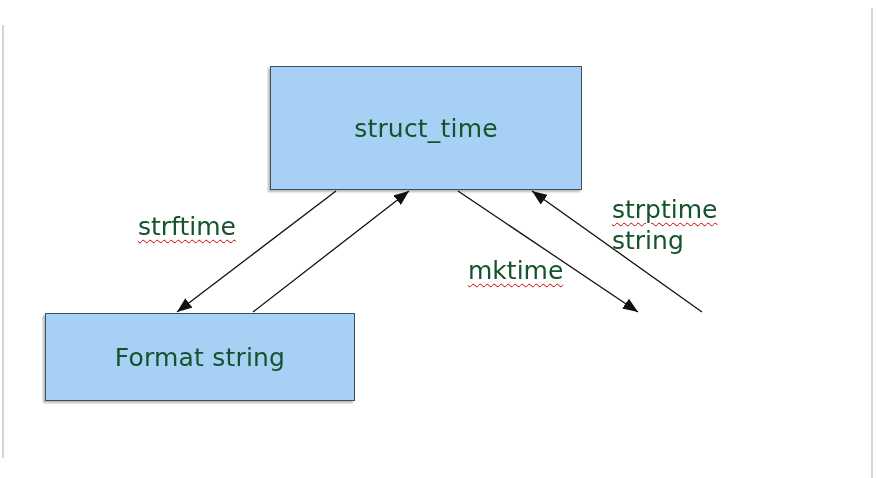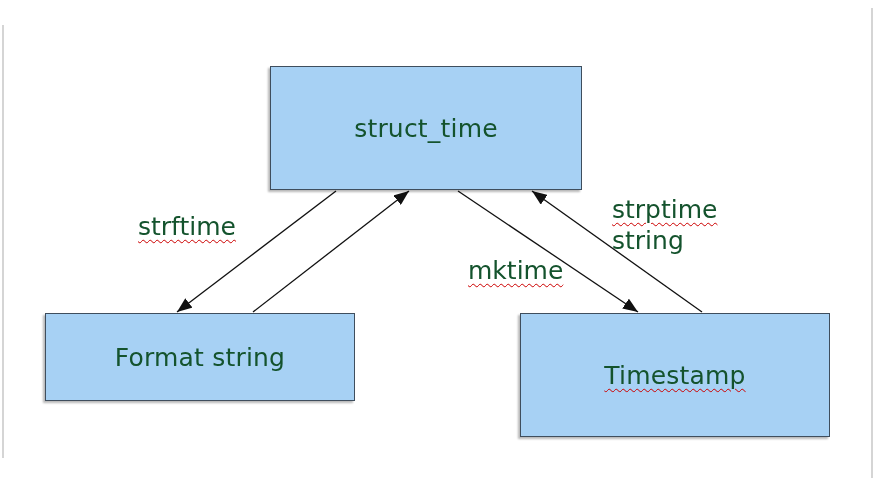--- a/index.html
+++ b/index.html
@@ -83,23 +83,20 @@
   </svg>
 
   <div class="node" style="left:270px; top:66px; width:312px; height:124px;">
     <span class="node-label">struct_time</span>
   </div>
 
   <div class="node" style="left:45px; top:313px; width:310px; height:88px;">
     <span class="node-label">Format string</span>
   </div>
 
-  <div class="node" style="left:520px; top:313px; width:310px; height:124px;">
-    <span class="node-label squiggle">Timestamp</span>
-  </div>
 
   <div class="edge-label" style="left:138px; top:211px;">
     <span class="squiggle">strftime</span>
   </div>
 
 
   <div class="edge-label" style="left:468px; top:255px;">
     <span class="squiggle">mktime</span>
   </div>
 

